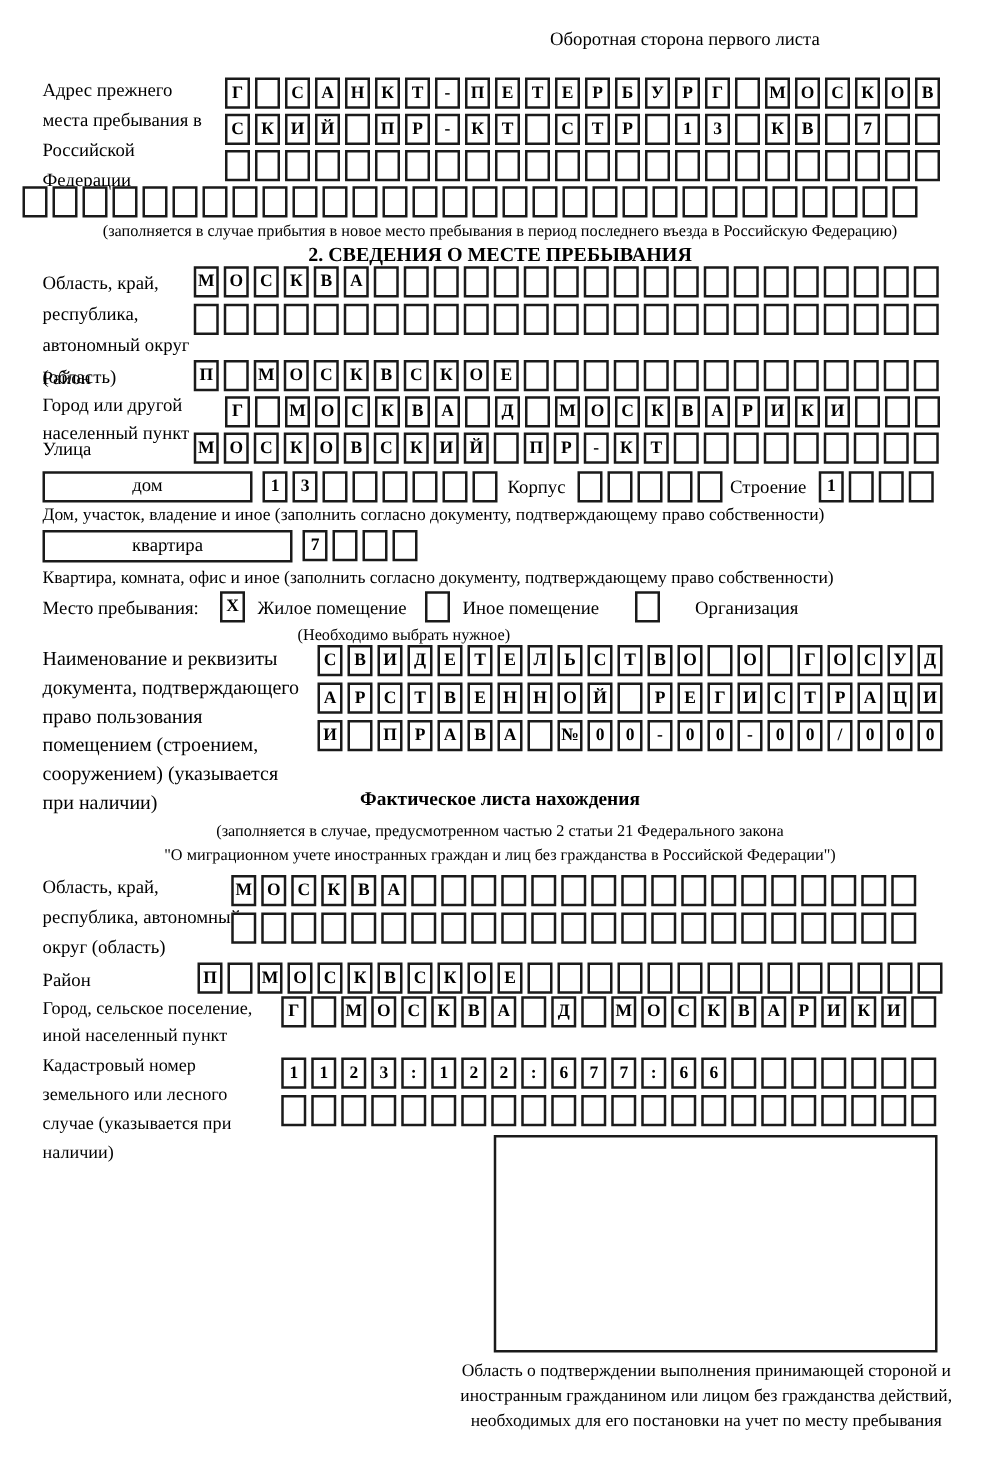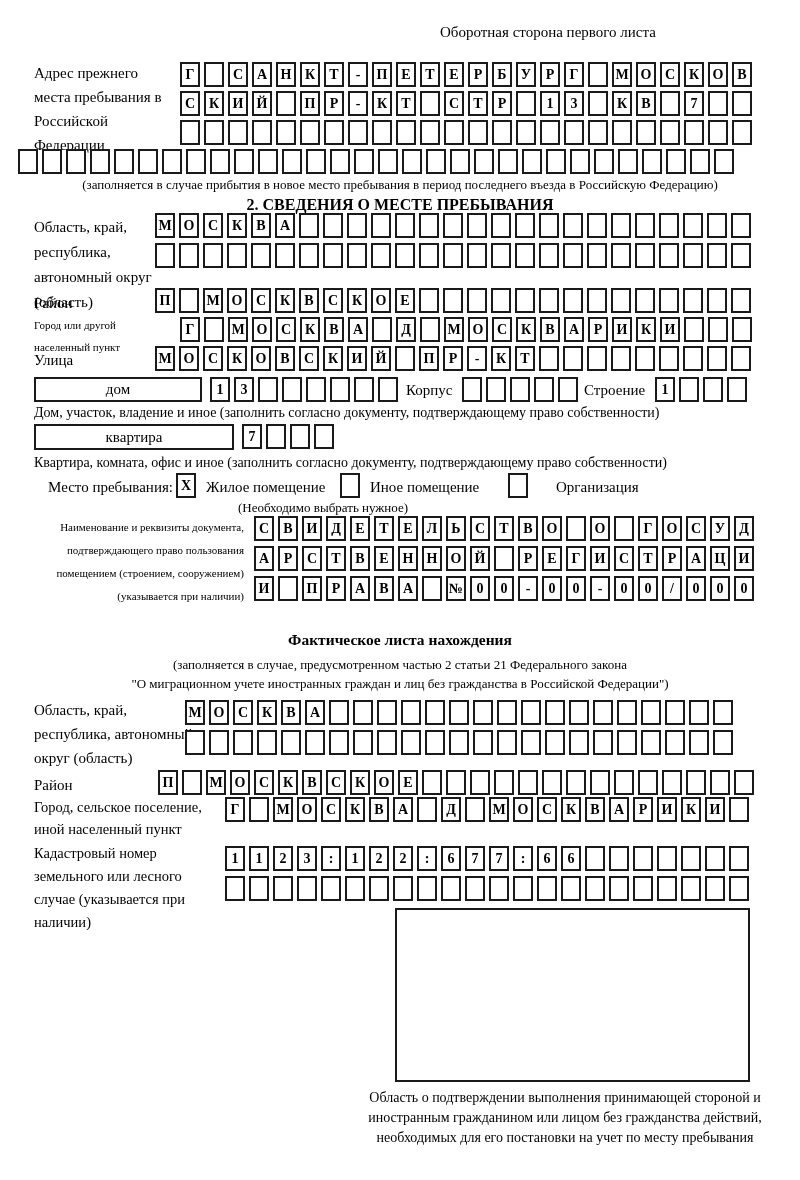--- a/index.html
+++ b/index.html
@@ -2,21 +2,21 @@
 <html><head>
 <meta charset="utf-8">
 <style>
   html,body{margin:0;padding:0;background:#fff;}
   #page{
     position:relative;width:800px;height:1180px;background:#fff;
     font-family:"Liberation Serif","DejaVu Serif",serif;color:#000;overflow:hidden;
   }
   .abs{position:absolute;}
   .lbl{font-size:15px;line-height:24px;}
-  .lbl-tight{font-size:11px;line-height:23px;text-align:right;}
+  .lbl-tight{font-size:16px;line-height:23px;}
   .cap{font-size:13px;}
   .cap2{font-size:14px;}
   .bold{font-weight:bold;}
   .center{text-align:center;}
   .right{}
   .cells{display:flex;gap:4px;}
   .cell{
     box-sizing:border-box;width:20px;height:25px;border:2px solid #1a1a1a;
     display:inline-flex;align-items:center;justify-content:center;
     font-size:14px;font-weight:bold;flex:0 0 auto;background:#fff;
@@ -232,21 +232,21 @@
       <span class="cell"></span>
       <span class="cell"></span>
       <span class="cell"></span>
       <span class="cell"></span>
       <span class="cell"></span>
       <span class="cell"></span>
       <span class="cell"></span>
       <span class="cell"></span>
     </div>
 
-  <div class="abs" style="top:314px;left:34px;width:140px;font-size:11px;line-height:22px;">Город или другой населенный пункт</div>
+  <div class="abs" style="top:314px;left:34px;width:140px;font-size:15px;line-height:22px;">Город или другой населенный пункт</div>
   <div class="abs cells" style="top:317px;left:180px;">
       <span class="cell">Г</span>
       <span class="cell"></span>
       <span class="cell">М</span>
       <span class="cell">О</span>
       <span class="cell">С</span>
       <span class="cell">К</span>
       <span class="cell">В</span>
       <span class="cell">А</span>
       <span class="cell"></span>
@@ -326,21 +326,21 @@
 
   <div class="abs wide-box" style="top:424px;left:34px;width:200px;height:26px;">квартира</div>
   <div class="abs cells" style="top:424px;left:242px;">
       <span class="cell">7</span>
       <span class="cell"></span>
       <span class="cell"></span>
       <span class="cell"></span>
     </div>
   <div class="abs cap2" style="top:455px;left:34px;width:740px;">Квартира, комната, офис и иное (заполнить согласно документу, подтверждающему право собственности)</div>
 
-  <div class="abs lbl" style="top:475px;left:48px;">Место пребывания:</div>
+  <div class="abs lbl" style="top:475px;left:34px;">Место пребывания:</div>
   <span class="abs checkbox" style="top:473px;left:176px;">X</span>
   <div class="abs lbl" style="top:475px;left:206px;">Жилое помещение</div>
   <span class="abs checkbox" style="top:473px;left:340px;"></span>
   <div class="abs lbl" style="top:475px;left:370px;">Иное помещение</div>
   <span class="abs checkbox" style="top:473px;left:508px;"></span>
   <div class="abs lbl" style="top:475px;left:556px;">Организация</div>
   <div class="abs cap" style="top:500px;left:238px;">(Необходимо выбрать нужное)</div>
 
   <div class="abs lbl-tight" style="top:516px;left:34px;width:210px;">Наименование и реквизиты документа, подтверждающего право пользования помещением (строением, сооружением) (указывается при наличии)</div>
   <div class="abs cells" style="top:516px;left:254px;">

